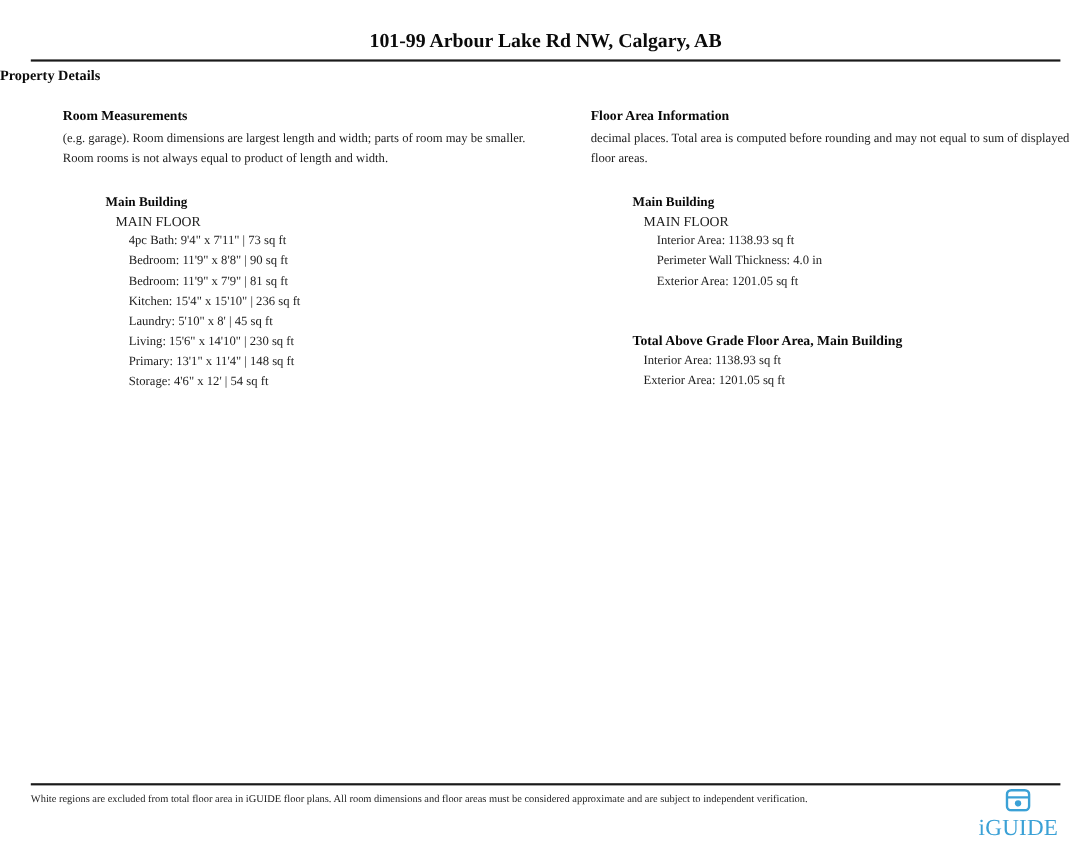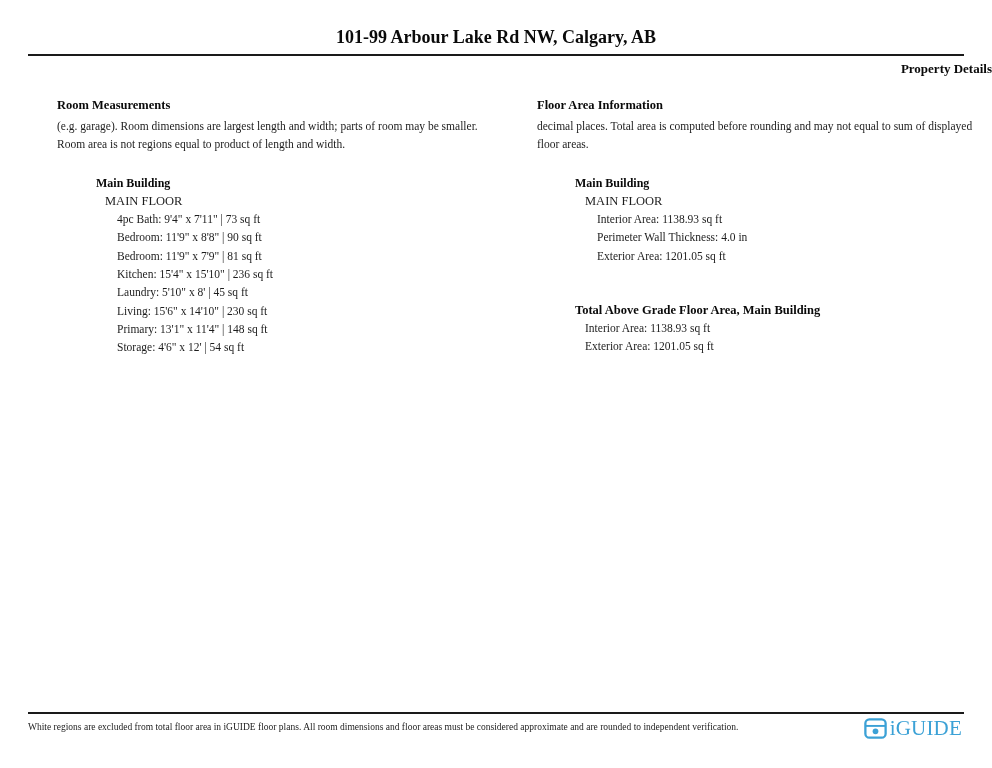--- a/index.html
+++ b/index.html
@@ -23,21 +23,21 @@
   }
   .rule-top {
     position: absolute;
     top: 54px; left: 28px; right: 28px;
     height: 2px;
     background: #1a1a1a;
   }
   .subtitle {
     position: absolute;
     top: 61px; left: 0; right: 0;
-    text-align: right;
+    text-align: left;
     font-size: 13px;
     font-weight: bold;
     color: #0a0a0a;
   }
   .col { position: absolute; top: 97px; margin-left: 27px; }
   .col-left  { left: 30px;  width: 458px; }
   .col-right { left: 510px; width: 462px; }
   .section-heading {
     font-size: 12.5px;
     font-weight: bold;
@@ -88,20 +88,21 @@
     width: 760px;
     font-size: 9.5px;
     color: #1c1c1c;
   }
   .logo {
     position: absolute;
     top: 717px; right: 30px;
     display: flex;
     align-items: center;
     gap: 3px;
+    flex-direction: column;
   }
   .logo-icon { display: block; width: 23px; height: 21px; }
   .logo-text {
     font-size: 21px;
     letter-spacing: 0.2px;
     line-height: 23px;
   }
 </style>
 </head>
 <body>
@@ -109,21 +110,21 @@
 <div class="page">
 
   <div class="title">101-99 Arbour Lake Rd NW, Calgary, AB</div>
   <div class="rule-top"></div>
   <div class="subtitle">Property Details</div>
 
   <div class="col col-left">
     <div class="section-heading">Room Measurements</div>
     <div class="section-desc">
       <div class="desc-line">(e.g. garage). Room dimensions are largest length and width; parts of room may be smaller.</div>
-      <div class="desc-line">Room area is not regions equal to product of length and width.</div>
+      <div class="desc-line">Room rooms is not always equal to product of length and width.</div>
     </div>
     <div class="building-name">Main Building</div>
     <div class="floor-name">MAIN FLOOR</div>
     <div class="item-list">
       <div class="item-row">4pc Bath: 9'4" x 7'11" | 73 sq ft</div>
       <div class="item-row">Bedroom: 11'9" x 8'8" | 90 sq ft</div>
       <div class="item-row">Bedroom: 11'9" x 7'9" | 81 sq ft</div>
       <div class="item-row">Kitchen: 15'4" x 15'10" | 236 sq ft</div>
       <div class="item-row">Laundry: 5'10" x 8' | 45 sq ft</div>
       <div class="item-row">Living: 15'6" x 14'10" | 230 sq ft</div>
@@ -148,21 +149,21 @@
     <div class="total-block">
       <div class="total-heading">Total Above Grade Floor Area, Main Building</div>
       <div class="total-list">
         <div class="item-row">Interior Area: 1138.93 sq ft</div>
         <div class="item-row">Exterior Area: 1201.05 sq ft</div>
       </div>
     </div>
   </div>
 
   <div class="footer-rule"></div>
-  <div class="footer-text">White regions are excluded from total floor area in iGUIDE floor plans. All room dimensions and floor areas must be considered approximate and are rounded to independent verification.</div>
+  <div class="footer-text">White regions are excluded from total floor area in iGUIDE floor plans. All room dimensions and floor areas must be considered approximate and are subject to independent verification.</div>
   <div class="logo">
     <svg class="logo-icon" viewBox="0 0 24 22" xmlns="http://www.w3.org/2000/svg">
       <rect x="1.4" y="1.4" width="21.2" height="19.2" rx="4.2" fill="none" stroke="#3BA1D6" stroke-width="2.4"></rect>
       <line x1="1.4" y1="8.3" x2="22.6" y2="8.3" stroke="#3BA1D6" stroke-width="2"></line>
       <circle cx="12" cy="13.9" r="3" fill="#3BA1D6"></circle>
     </svg>
     <span class="logo-text" style="color: rgb(59, 161, 214);">iGUIDE</span>
   </div>
 
 </div>

